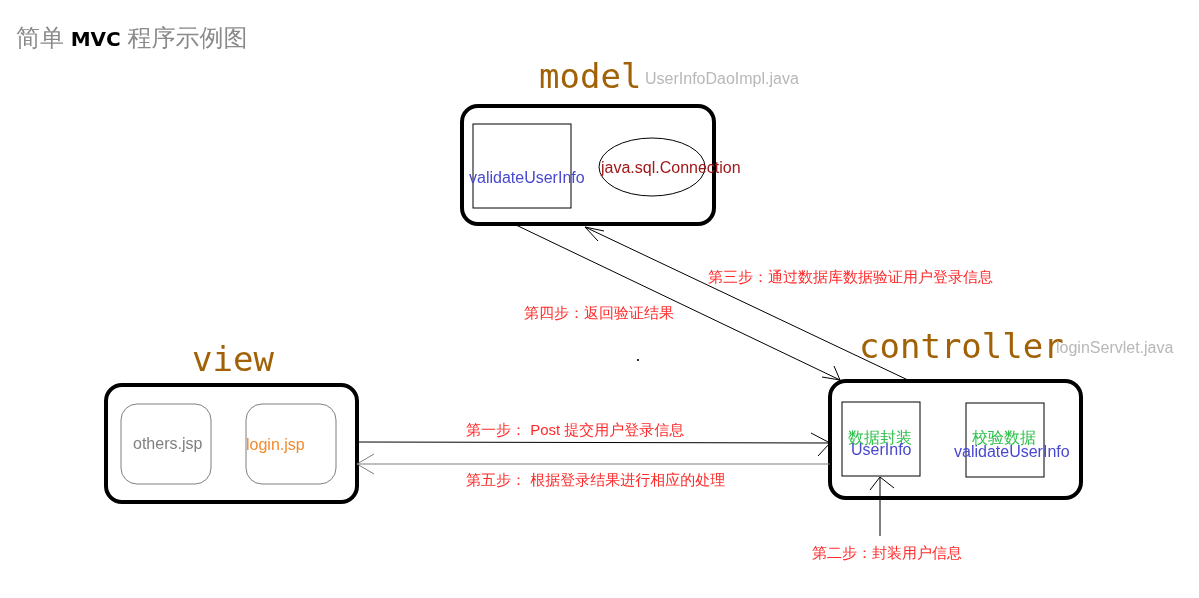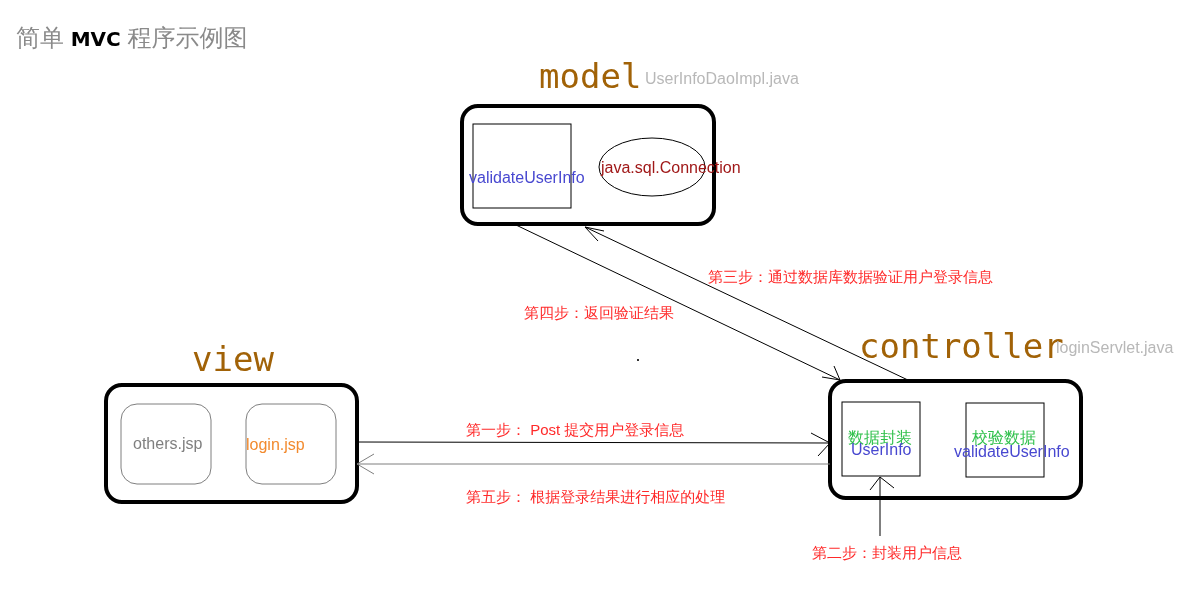--- a/index.html
+++ b/index.html
@@ -88,13 +88,13 @@
 <div class="abs file-label" style="left:1056px; top:339px;">loginServlet.java</div>
 <div class="abs green" style="left:848px; top:382px;">数据封装</div>
 <div class="abs green" style="left:972px; top:382px;">校验数据</div>
 <div class="abs blue" style="left:851px; top:429px;">UserInfo</div>
 <div class="abs blue" style="left:954px; top:431px;">validateUserInfo</div>
 
 <div class="abs red" style="left:466px; top:421px;">第一步：  Post 提交用户登录信息</div>
 <div class="abs red" style="left:812px; top:544px;">第二步：封装用户信息</div>
 <div class="abs red" style="left:708px; top:268px;">第三步：通过数据库数据验证用户登录信息</div>
 <div class="abs red" style="left:524px; top:304px;">第四步：返回验证结果</div>
-<div class="abs red" style="left:466px; top:488px;">第五步：  根据登录结果进行相应的处理</div>
+<div class="abs red" style="left:466px; top:471px;">第五步：  根据登录结果进行相应的处理</div>
 
 </body></html>

